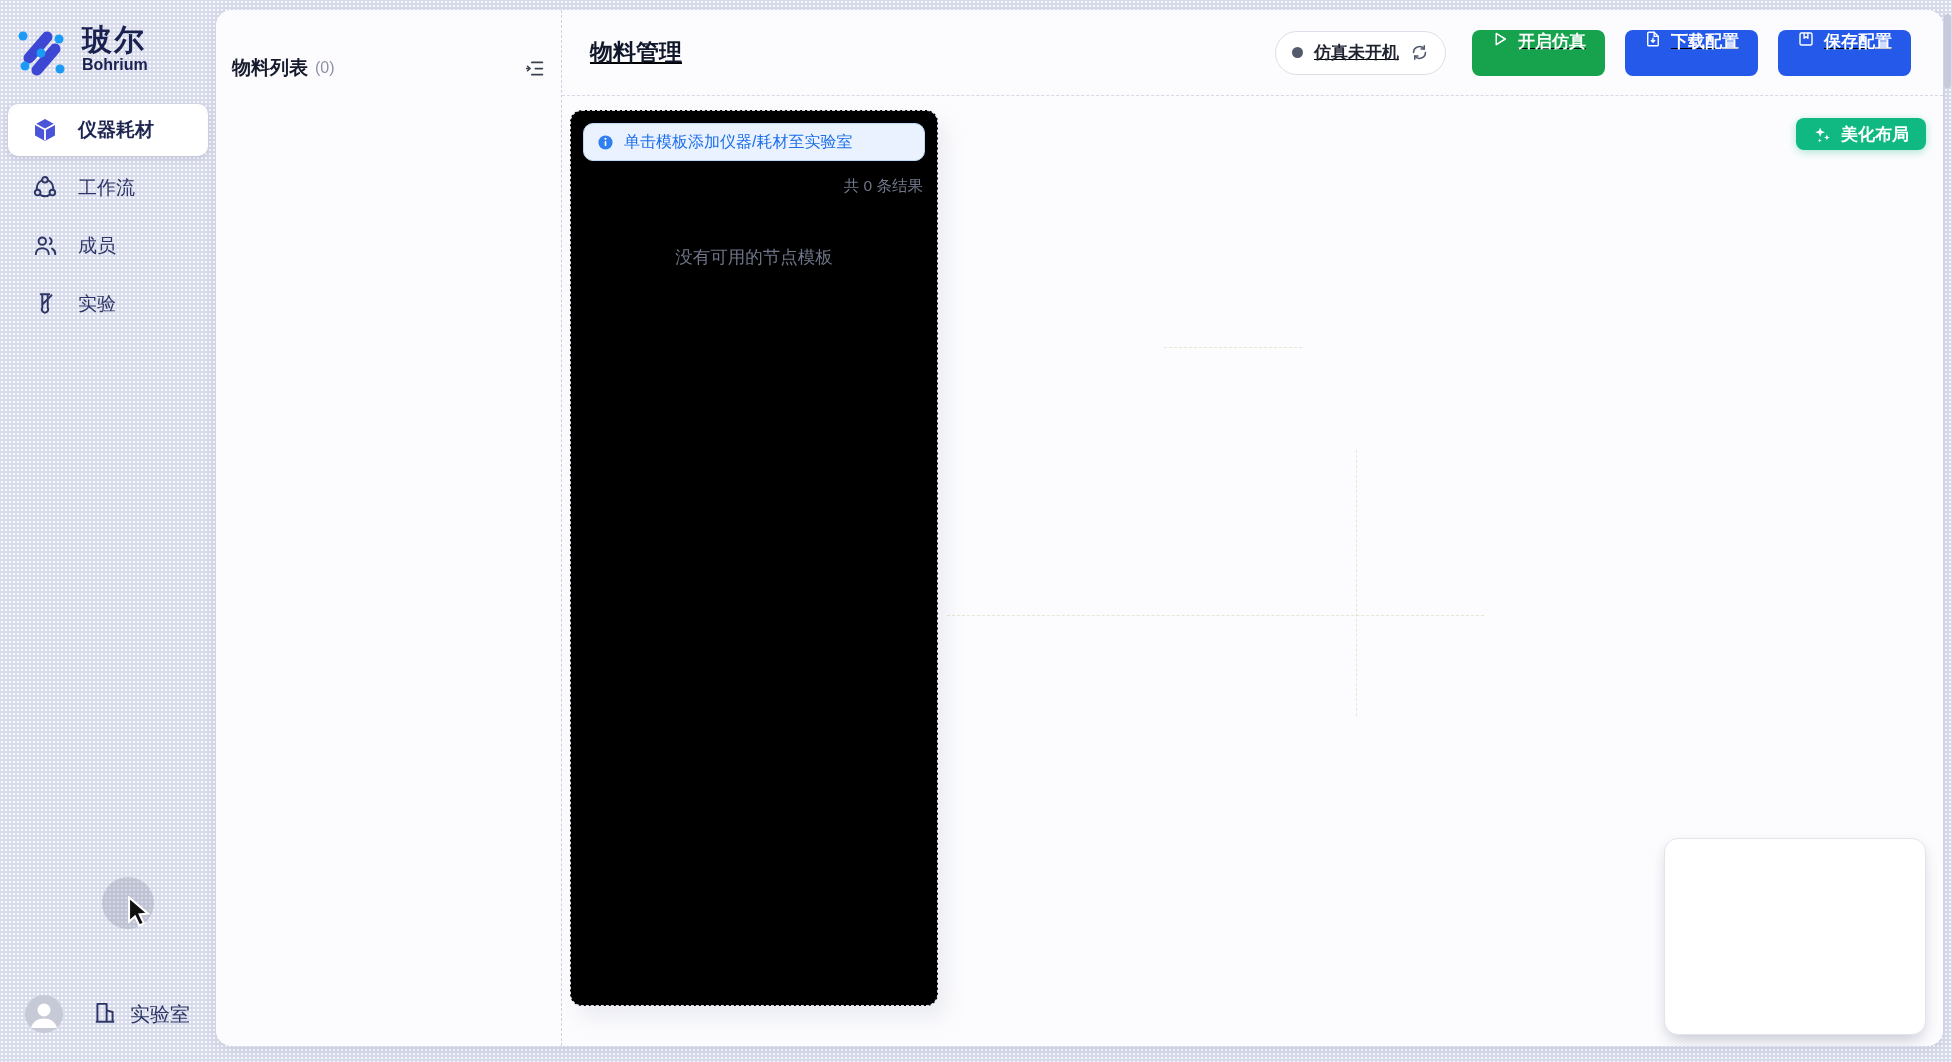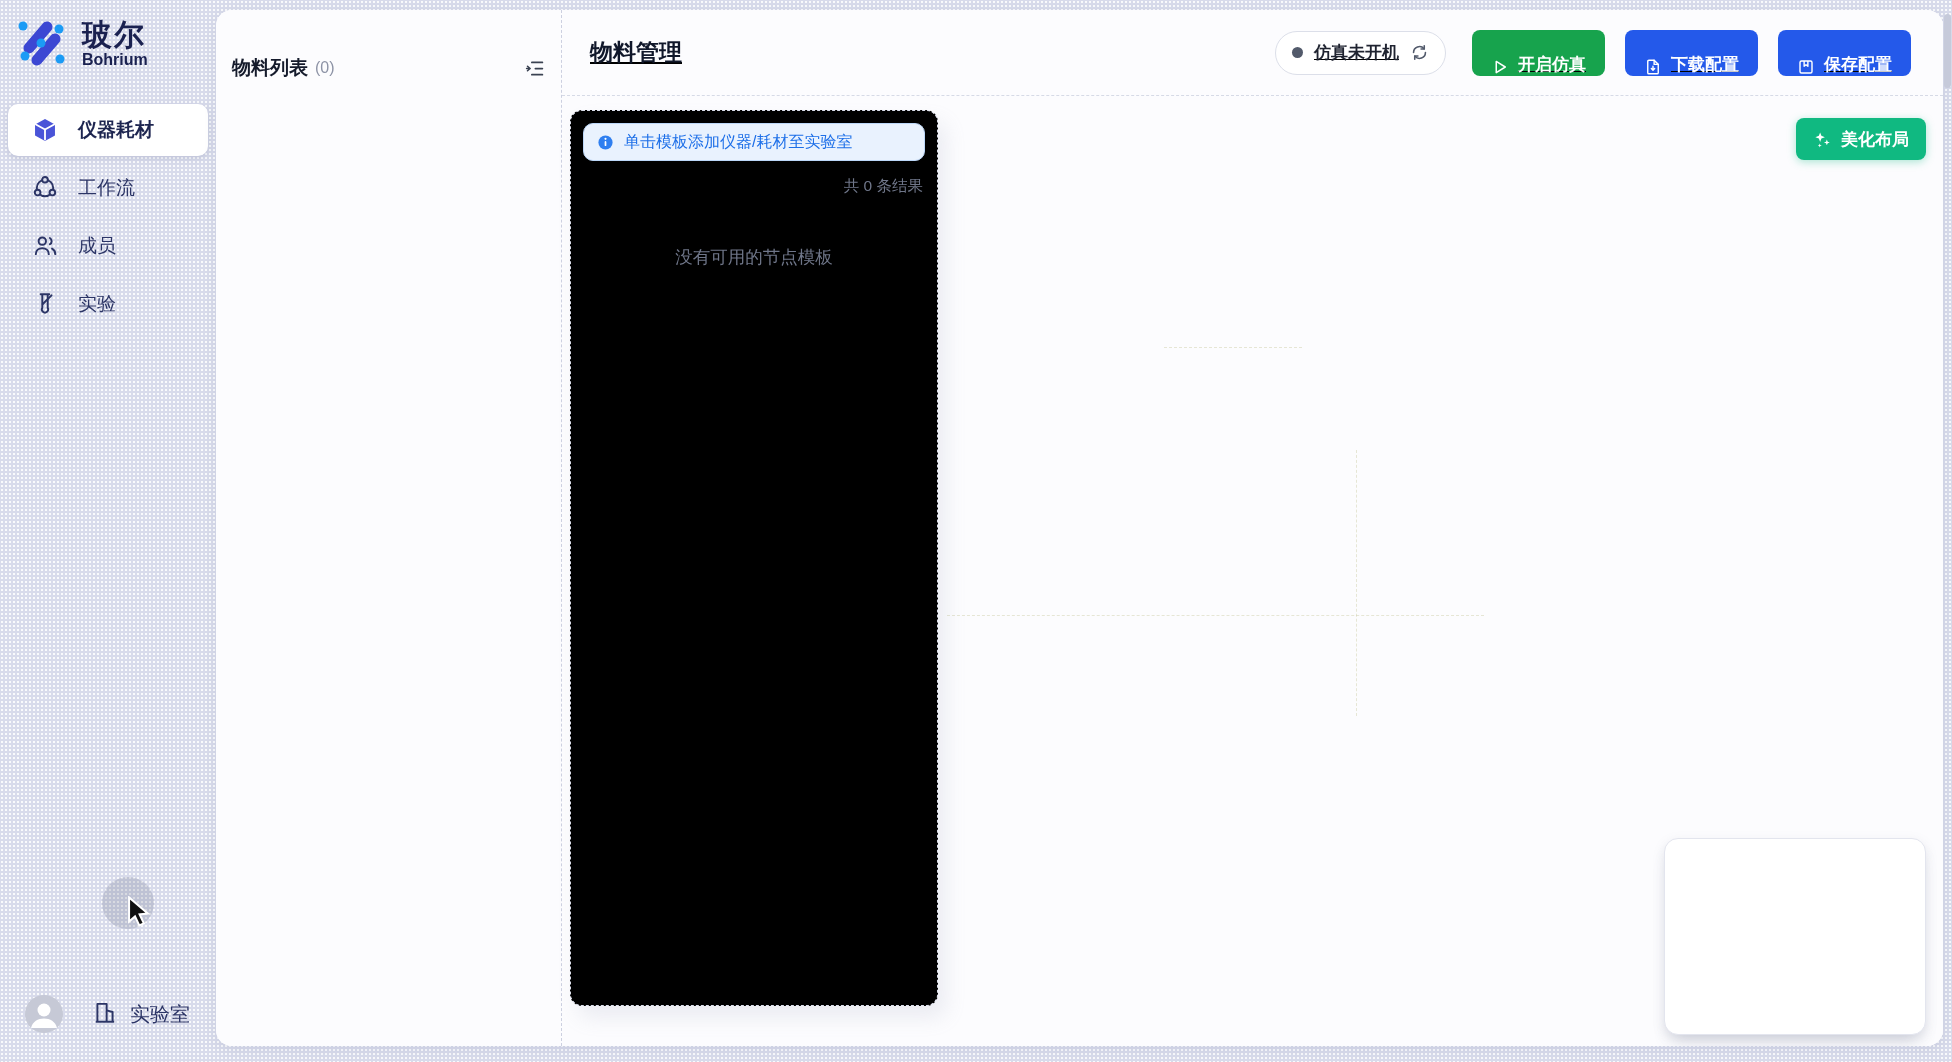--- a/index.html
+++ b/index.html
@@ -4,21 +4,21 @@
 <style>
   * { margin:0; padding:0; box-sizing:border-box; }
   body { font-family:"Liberation Sans","DejaVu Sans",sans-serif; background:#d8dbeb; }
   .stage{ position:relative; width:1952px; height:1062px; overflow:hidden;
     background-color:#d8dbeb;
     background-image: radial-gradient(rgba(255,255,255,0.85) 1px, rgba(255,255,255,0) 1.3px);
     background-size:4px 4px; }
 
   
   .sidebar{ position:absolute; left:0; top:0; width:216px; height:1062px; }
-  .brand{ display:flex; align-items:center; gap:12px; padding:14px 0 0 14px; }
+  .brand{ display:flex; align-items:flex-start; gap:12px; padding:24px 0 0 14px; }
   .brand-text .zh{ font-size:30px; font-weight:700; color:#1a2150; letter-spacing:2px; line-height:32px;}
   .brand-text .en{ font-size:16px; font-weight:700; color:#1a2150; line-height:18px;}
   .nav{ position:absolute; top:104px; left:8px; right:8px; display:flex; flex-direction:column; gap:6px;}
   .nav-item{ display:flex; align-items:center; gap:20px; height:52px; padding:0 0 0 24px;
     border-radius:10px; color:#2c3566; font-size:19px; font-weight:500; cursor:pointer;}
   .nav-item.active{ background:#fff; font-weight:700; color:#1d2550;
     box-shadow:0 2px 6px rgba(120,125,160,0.28);}
   .nav-item .nicon{ width:26px; height:26px; display:flex; align-items:center; justify-content:center;}
   .avatar{ position:absolute; left:25px; top:995px; width:38px; height:38px; border-radius:50%;
     background:#c6c9d6; overflow:hidden; display:flex; align-items:center; justify-content:center;}
@@ -40,21 +40,21 @@
 
   .workspace{ flex:1; display:flex; flex-direction:column; position:relative;text-decoration:underline;}
   .ws-header{ height:86px; border-bottom:1px dashed #d6dae6; display:flex; align-items:center;
     padding:0 32px 0 28px; background:#fcfcfe; flex:none;}
   .ws-title{ font-size:23px; font-weight:700; color:#10172a;}
   .ws-actions{ margin-left:auto; display:flex; align-items:center; gap:20px;}
   .status-pill{ display:flex; align-items:center; gap:11px; height:44px; padding:0 16px;
     border:1px solid #dcdfe9; border-radius:22px; background:#fff; margin-right:6px;}
   .status-dot{ width:11px; height:11px; border-radius:50%; background:#525a6b;}
   .status-label{ font-size:17px; font-weight:600; color:#1f2330;}
-  .btn{ display:flex; align-items:flex-end; gap:9px; height:46px; padding:0 19px; border:none;
+  .btn{ display:flex; align-items:flex-start; gap:9px; height:46px; padding:0 19px; border:none;
     border-radius:8px; color:#fff; font-size:17px; font-weight:700; cursor:pointer;
     font-family:inherit;}
   .btn-green{ background:#17a34d;}
   .btn-blue{ background:#2459ea;}
 
   .canvas{ position:relative; flex:1; background:#fcfcfe;}
   .float-panel{ position:absolute; left:8px; top:14px; width:368px; height:896px; background:#000000;
     border:1px dashed #dcdfeb; border-radius:12px; padding:12px;
     box-shadow:8px 12px 20px rgba(150,155,180,0.16);}
   .hint-banner{ display:flex; align-items:center; gap:10px; height:38px; padding:0 13px;
@@ -62,21 +62,21 @@
     color:#1d6fe8; font-size:16px; white-space:nowrap;}
   .search-row{ display:flex; align-items:center; margin-top:26px;}
   .search-input{ width:308px; height:47px; border:1px solid #d6d9e4; border-radius:8px;
     padding:0 14px; font-size:17px; color:#30364a; outline:none; background:#fff;
     font-family:inherit;}
   .search-input::placeholder{ color:#9ba2b5;}
   .chevron-btn{ margin-left:auto; cursor:pointer; display:flex; align-items:center; padding-right:2px;}
   .results-count{ margin-top:15px; text-align:right; font-size:15.5px; color:#6f7689; padding-right:2px;}
   .empty-msg{ margin-top:48px; text-align:center; font-size:17.5px; color:#6f7689;}
 
-  .beautify-btn{ position:absolute; top:22px; right:17px; height:42px; display:flex;
+  .beautify-btn{ position:absolute; top:22px; right:17px; height:32px; display:flex;
     align-items:center; gap:9px; padding:0 17px; background:#10b981; color:#fff;
     border:none; border-radius:8px; font-size:17px; font-weight:700; cursor:pointer;
     box-shadow:0 2px 8px rgba(16,185,129,0.35); font-family:inherit;}
   .minimap{ position:absolute; right:17px; bottom:11px; width:262px; height:197px; background:#fff;
     border:1px solid #e3e5ee; border-radius:14px;
     box-shadow:0 4px 12px rgba(120,125,150,0.16), 0 12px 18px -8px rgba(120,125,150,0.3);}
 
   .guide{ position:absolute; opacity:0.6;}
   .guide-v{ border-left:1px dashed rgba(185,185,130,0.55); width:0;}
   .guide-h{ border-top:1px dashed rgba(185,185,130,0.55); height:0;}

